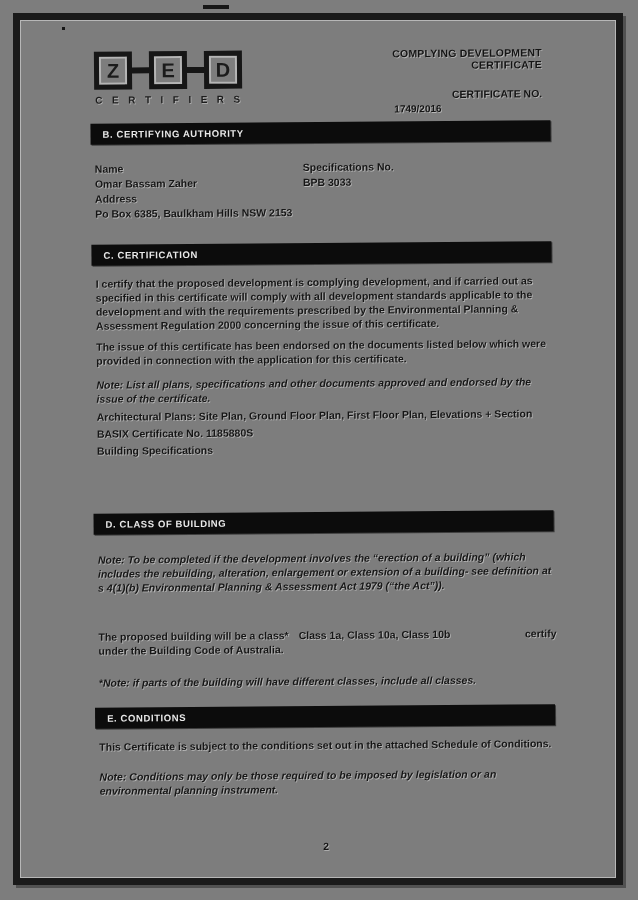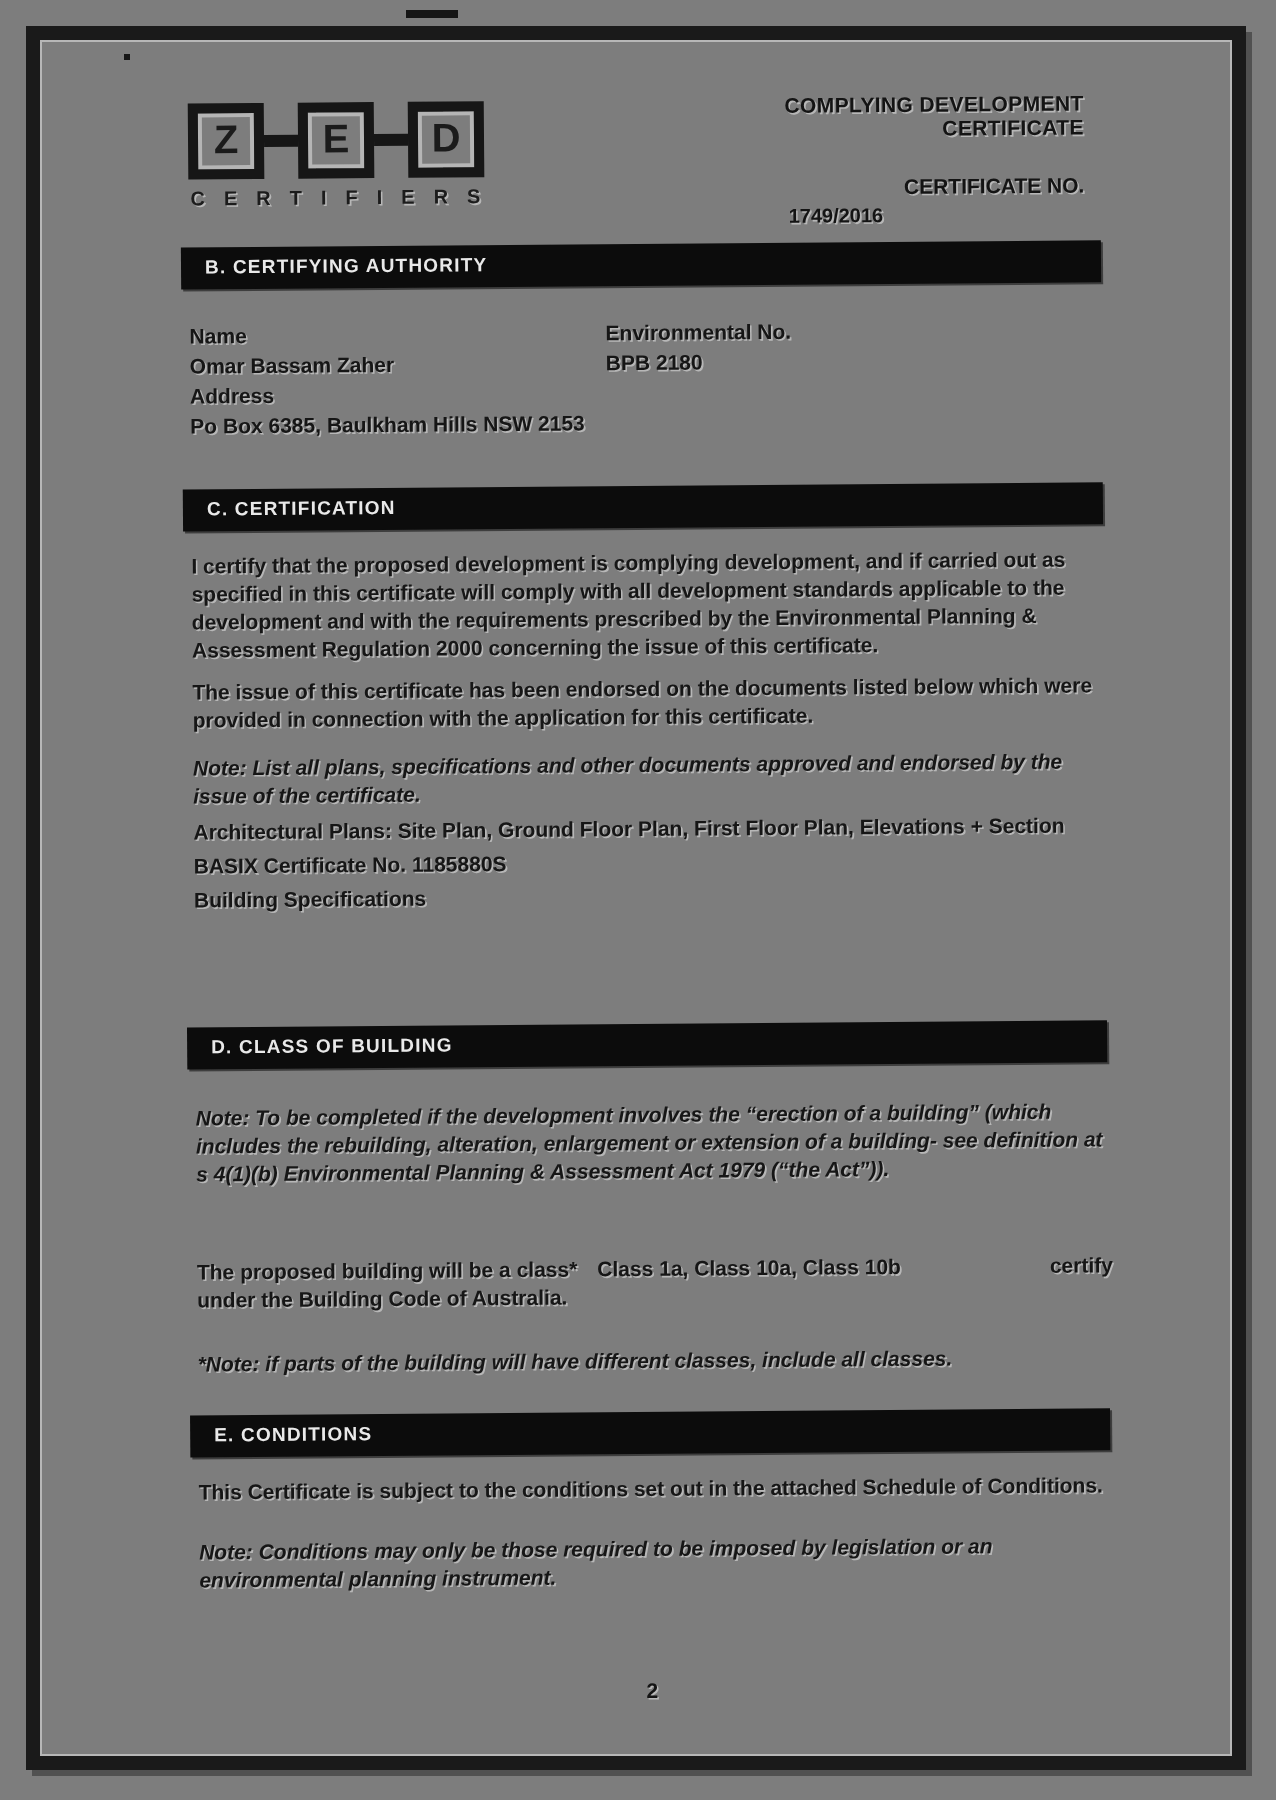--- a/index.html
+++ b/index.html
@@ -91,22 +91,22 @@
 
   <div class="bar" style="top:122px;">B. CERTIFYING AUTHORITY</div>
   <div class="body-text two-col emboss" style="top:160px;">
     <div class="col-left">
       <div class="kv">Name</div>
       <div class="kv">Omar Bassam Zaher</div>
       <div class="kv">Address</div>
       <div class="kv">Po Box 6385, Baulkham Hills NSW 2153</div>
     </div>
     <div class="col-right">
-      <div class="kv">Environmental No.</div>
-      <div class="kv">BPB 2180</div>
+      <div class="kv">Specifications No.</div>
+      <div class="kv">BPB 3033</div>
     </div>
   </div>
 
   <div class="bar" style="top:243px;">C. CERTIFICATION</div>
   <div class="body-text emboss" style="top:275px;">I certify that the proposed development is complying development, and if carried out as specified in this certificate will comply with all development standards applicable to the development and with the requirements prescribed by the Environmental Planning &amp; Assessment Regulation 2000 concerning the issue of this certificate.</div>
   <div class="body-text emboss" style="top:338px;">The issue of this certificate has been endorsed on the documents listed below which were provided in connection with the application for this certificate.</div>
   <div class="body-text note emboss" style="top:376px;">Note: List all plans, specifications and other documents approved and endorsed by the issue of the certificate.</div>
   <div class="body-text emboss" style="top:407px;line-height:17px;">
     <div>Architectural Plans: Site Plan, Ground Floor Plan, First Floor Plan, Elevations + Section</div>
     <div>BASIX Certificate No. 1185880S</div>

